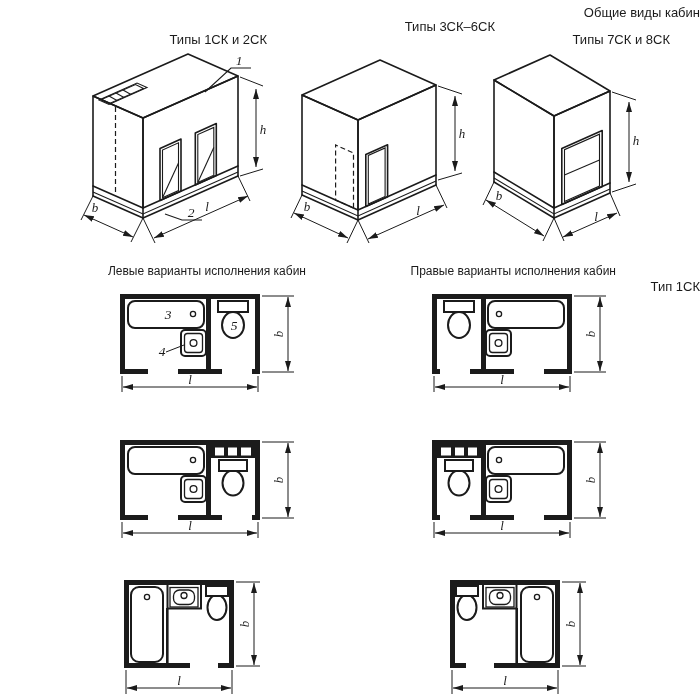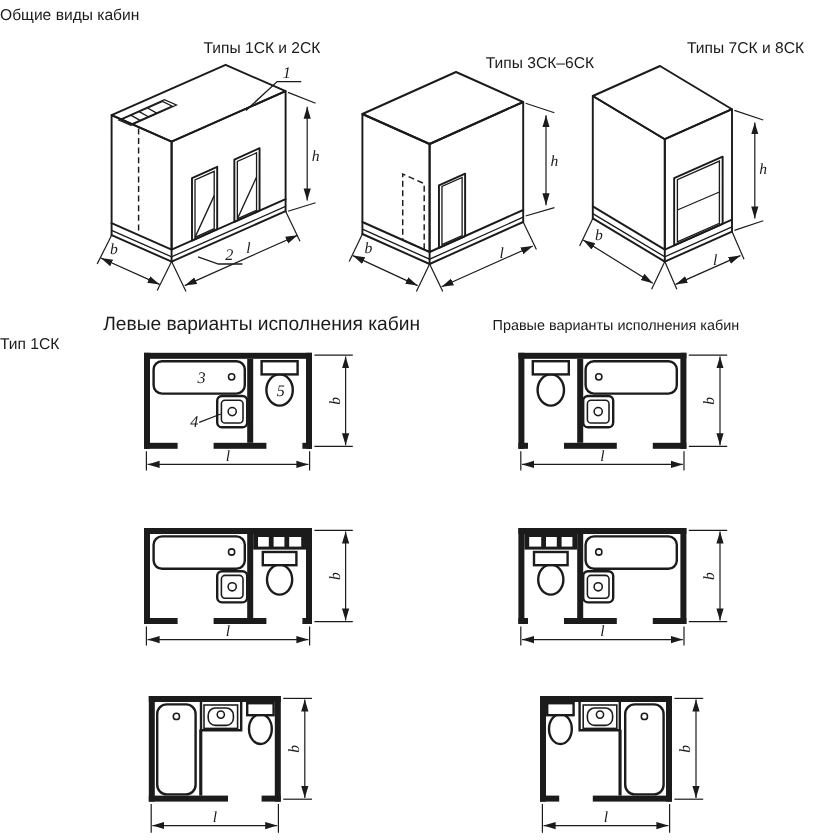--- a/index.html
+++ b/index.html
@@ -1,19 +1,19 @@
 <!DOCTYPE html>
 <html><head>
 <meta charset="utf-8">
 <style>
   html,body{margin:0;padding:0;background:#fff;}
   #stage{position:relative;width:700px;height:700px;background:#fff;overflow:hidden;
          font-family:"Liberation Sans",sans-serif;color:#1b1b1b;}
   .cap{position:absolute;font-size:13px;line-height:14px;white-space:nowrap;color:#1b1b1b;}
-  .cap.center{left:0;width:700px;text-align:left;}
+  .cap.center{left:0;width:700px;text-align:right;}
   .cap.boxed{width:220px;text-align:right;}
   svg{position:absolute;overflow:visible;}
   .ln{stroke:#1b1b1b;fill:none;stroke-width:1.6;stroke-linejoin:round;stroke-linecap:round;}
   .thin{stroke:#1b1b1b;fill:none;stroke-width:1.1;}
   .dash{stroke:#1b1b1b;fill:none;stroke-width:1.2;stroke-dasharray:5 3;}
   .fixt{stroke:#1b1b1b;fill:#fff;stroke-width:2;}
   .fixt2{stroke:#1b1b1b;fill:#fff;stroke-width:1.3;}
   .wall{fill:#1b1b1b;stroke:none;}
   .white{fill:#fff;stroke:none;}
   .dimln{stroke:#1b1b1b;fill:none;stroke-width:1;}
@@ -104,21 +104,21 @@
         <line class="dimln" x1="5" y1="112" x2="109" y2="112" marker-start="url(#arrS)" marker-end="url(#arrE)"></line>
         <line class="dimln" x1="114" y1="6" x2="138" y2="6"></line>
         <line class="dimln" x1="114" y1="90" x2="138" y2="90"></line>
         <line class="dimln" x1="132" y1="7" x2="132" y2="89" marker-start="url(#arrS)" marker-end="url(#arrE)"></line>
       </g>
     </defs>
   </svg>
 
   <div class="cap center" style="top:6px">Общие виды кабин</div>
   <div class="cap boxed" style="left:47px;top:33px">Типы 1СК и 2СК</div>
-  <div class="cap boxed" style="left:275px;top:46px">Типы 3СК–6СК</div>
+  <div class="cap boxed" style="left:275px;top:20px">Типы 3СК–6СК</div>
   <div class="cap boxed" style="left:450px;top:33px">Типы 7СК и 8СК</div>
 
   <svg style="left:55px;top:48px" width="215" height="200" viewBox="0 0 215 200">
     <g>
       <polygon class="ln" points="88,70 183,28 133,6 38,48"></polygon>
       <polygon class="ln" points="88,160 183,118 183,28 88,70"></polygon>
       <polygon class="ln" points="38,138 88,160 88,70 38,48"></polygon>
       <line class="dash" x1="60.5" y1="59" x2="60.5" y2="147"></line>
     </g>
     <g>
@@ -244,21 +244,21 @@
       <text class="dimt" x="126" y="171">l</text>
     </g>
     <g>
       <line class="dimln" x1="24" y1="132" x2="13" y2="155"></line>
       <line class="dimln" x1="84" y1="168" x2="73" y2="191"></line>
       <line class="dimln" x1="16" y1="150" x2="74" y2="186" marker-start="url(#arrS)" marker-end="url(#arrE)"></line>
       <text class="dimt" x="29" y="150">b</text>
     </g>
   </svg>
 
-  <div class="cap boxed" style="left:86px;top:264px;font-size:16px">Левые варианты исполнения кабин</div>
+  <div class="cap boxed" style="left:86px;top:264px;font-size:12px">Левые варианты исполнения кабин</div>
   <div class="cap boxed" style="left:396px;top:264px;font-size:12px">Правые варианты исполнения кабин</div>
 
   <div class="cap center" style="top:280px">Тип 1СК</div>
 
   <svg style="left:118px;top:288px" width="190" height="110" viewBox="0 0 190 110">
     <use href="#room1"></use>
     <use href="#dims12"></use>
     <text class="callt" x="50" y="31">3</text>
     <line class="dimln" x1="48" y1="64" x2="66" y2="57"></line>
     <text class="callt" x="44" y="68">4</text>

